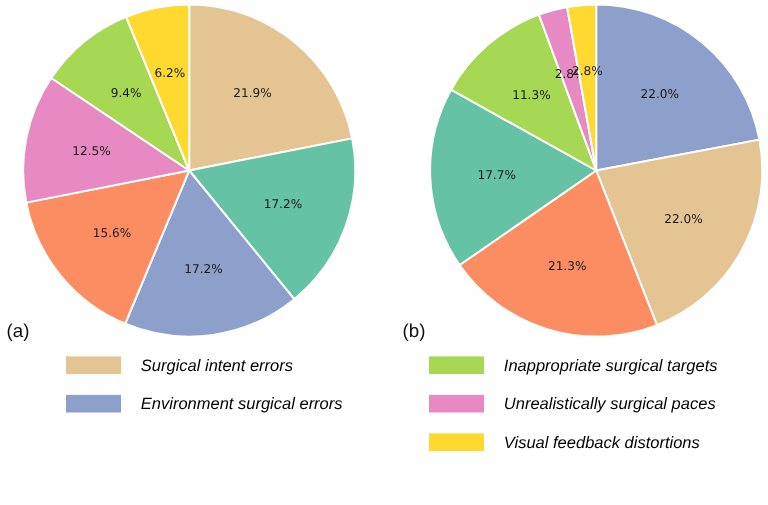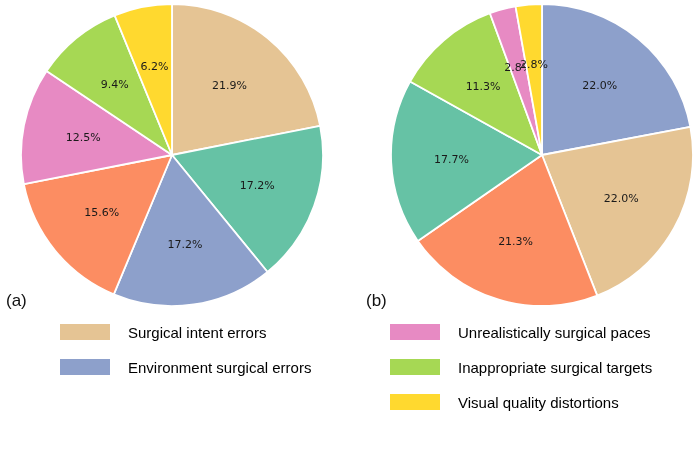--- a/index.html
+++ b/index.html
@@ -35,20 +35,21 @@
   }
   .swatch {
     width: 50px; height: 16px;
     margin-right: 18px;
     flex: none;
   }
   .legend-label {
     font-size: 15px;
     color: #000000;
     white-space: nowrap;
+    font-style: italic;
   }
 </style>
 </head>
 <body>
 
 <div class="figure">
 
   <svg class="pies-svg" width="698" height="312" viewBox="0 0 698 312">
       <path d="M 172 155 L 172.00 4.00 A 151 151 0 0 1 320.14 125.77 Z" fill="#E5C494" stroke="#ffffff" stroke-width="1.8" stroke-linejoin="round"></path>
       <text x="229.53" y="85.01" text-anchor="middle" dominant-baseline="central" class="pct-label">21.9%</text>
@@ -89,26 +90,26 @@
       <span class="legend-label">Surgical intent errors</span>
     </div>
     <div class="legend-item">
       <span class="swatch" style="background: rgb(141, 160, 203);"></span>
       <span class="legend-label">Environment surgical errors</span>
     </div>
   </div>
 
   <div class="legend-col right">
     <div class="legend-item">
+      <span class="swatch" style="background: rgb(166, 216, 84);"></span>
+      <span class="legend-label">Inappropriate surgical targets</span>
+    </div>
+    <div class="legend-item">
       <span class="swatch" style="background: rgb(231, 138, 195);"></span>
       <span class="legend-label">Unrealistically surgical paces</span>
     </div>
     <div class="legend-item">
-      <span class="swatch" style="background: rgb(166, 216, 84);"></span>
-      <span class="legend-label">Inappropriate surgical targets</span>
-    </div>
-    <div class="legend-item">
       <span class="swatch" style="background: rgb(255, 217, 47);"></span>
-      <span class="legend-label">Visual quality distortions</span>
+      <span class="legend-label">Visual feedback distortions</span>
     </div>
   </div>
 
 </div>
 
 </body></html>

